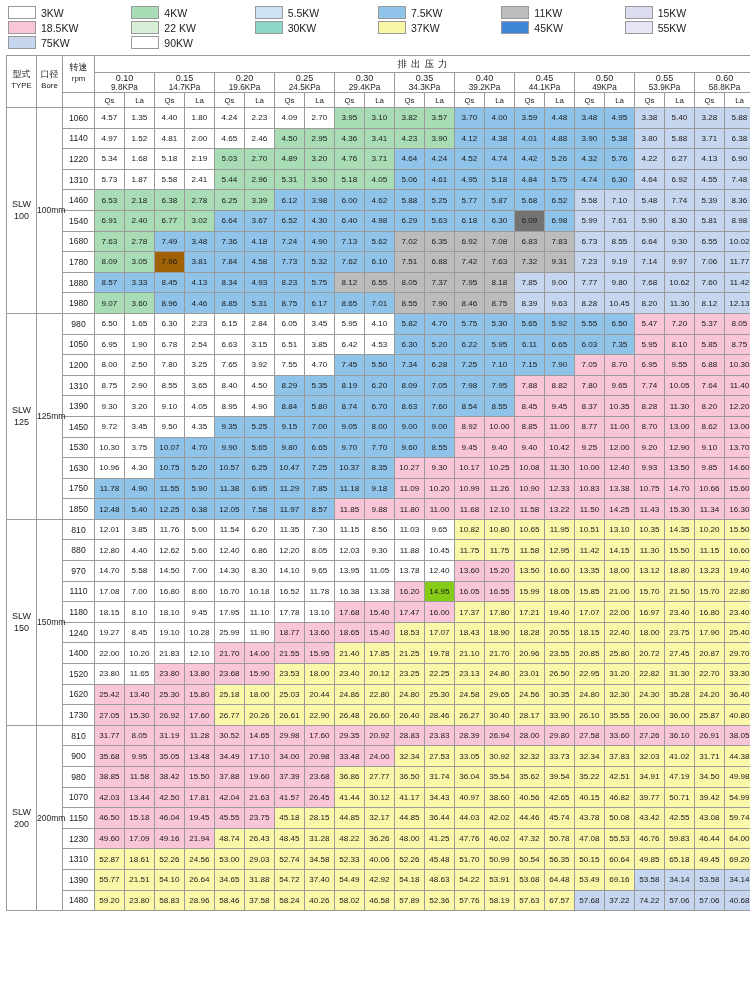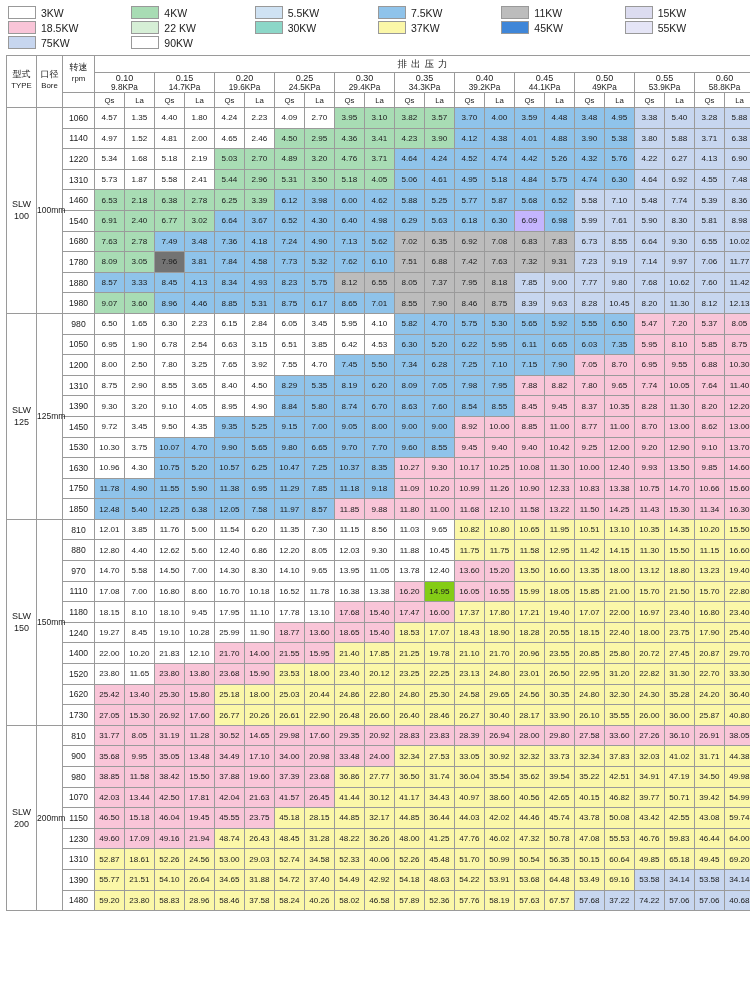--- a/index.html
+++ b/index.html
@@ -346,21 +346,21 @@
           <td class="datacell" style="background:#8fc3ea">6.64</td>
           <td class="datacell" style="background:#8fc3ea">3.67</td>
           <td class="datacell" style="background:#8fc3ea">6.52</td>
           <td class="datacell" style="background:#8fc3ea">4.30</td>
           <td class="datacell" style="background:#8fc3ea">6.40</td>
           <td class="datacell" style="background:#8fc3ea">4.98</td>
           <td class="datacell" style="background:#8fc3ea">6.29</td>
           <td class="datacell" style="background:#8fc3ea">5.63</td>
           <td class="datacell" style="background:#8fc3ea">6.18</td>
           <td class="datacell" style="background:#8fc3ea">6.30</td>
-          <td class="datacell" style="background:#c4b5fd">6.09</td>
+          <td class="datacell" style="background:#737373">6.09</td>
           <td class="datacell" style="background:#8fc3ea">6.98</td>
           <td class="datacell" style="background:#c7d6ef">5.99</td>
           <td class="datacell" style="background:#c7d6ef">7.61</td>
           <td class="datacell" style="background:#c7d6ef">5.90</td>
           <td class="datacell" style="background:#c7d6ef">8.30</td>
           <td class="datacell" style="background:#c7d6ef">5.81</td>
           <td class="datacell" style="background:#c7d6ef">8.98</td>
         </tr>
         <tr>
           <td class="rpmcell">1680</td>
@@ -384,21 +384,21 @@
           <td class="datacell" style="background:#c7d6ef">8.55</td>
           <td class="datacell" style="background:#c7d6ef">6.64</td>
           <td class="datacell" style="background:#c7d6ef">9.30</td>
           <td class="datacell" style="background:#c7d6ef">6.55</td>
           <td class="datacell" style="background:#c7d6ef">10.02</td>
         </tr>
         <tr>
           <td class="rpmcell">1780</td>
           <td class="datacell" style="background:#a8dcb4">8.09</td>
           <td class="datacell" style="background:#a8dcb4">3.05</td>
-          <td class="datacell" style="background:#737373">7.96</td>
+          <td class="datacell" style="background:#a16207">7.96</td>
           <td class="datacell" style="background:#8fc3ea">3.81</td>
           <td class="datacell" style="background:#8fc3ea">7.84</td>
           <td class="datacell" style="background:#8fc3ea">4.58</td>
           <td class="datacell" style="background:#8fc3ea">7.73</td>
           <td class="datacell" style="background:#8fc3ea">5.32</td>
           <td class="datacell" style="background:#8fc3ea">7.62</td>
           <td class="datacell" style="background:#8fc3ea">6.10</td>
           <td class="datacell" style="background:#bcbcbc">7.51</td>
           <td class="datacell" style="background:#bcbcbc">6.88</td>
           <td class="datacell" style="background:#bcbcbc">7.42</td>

